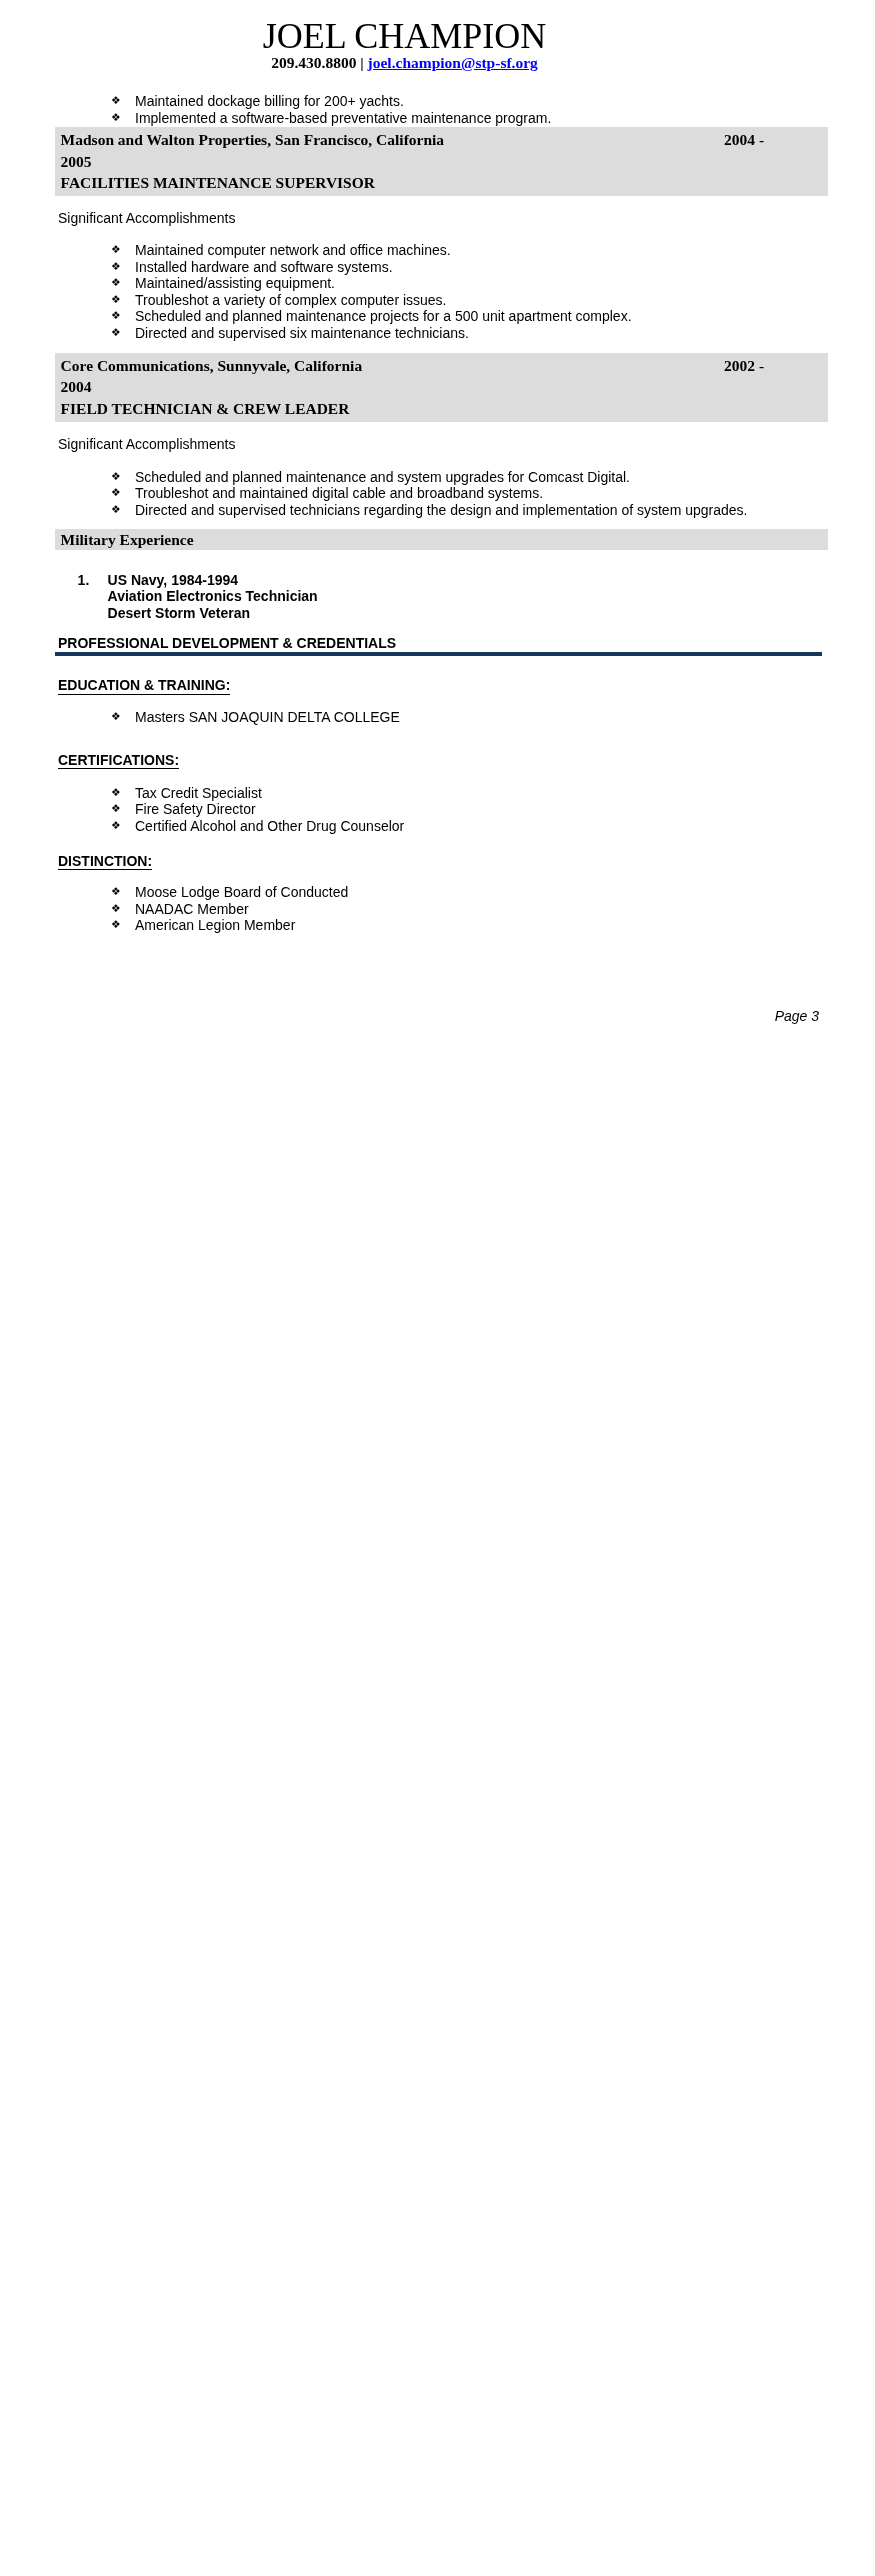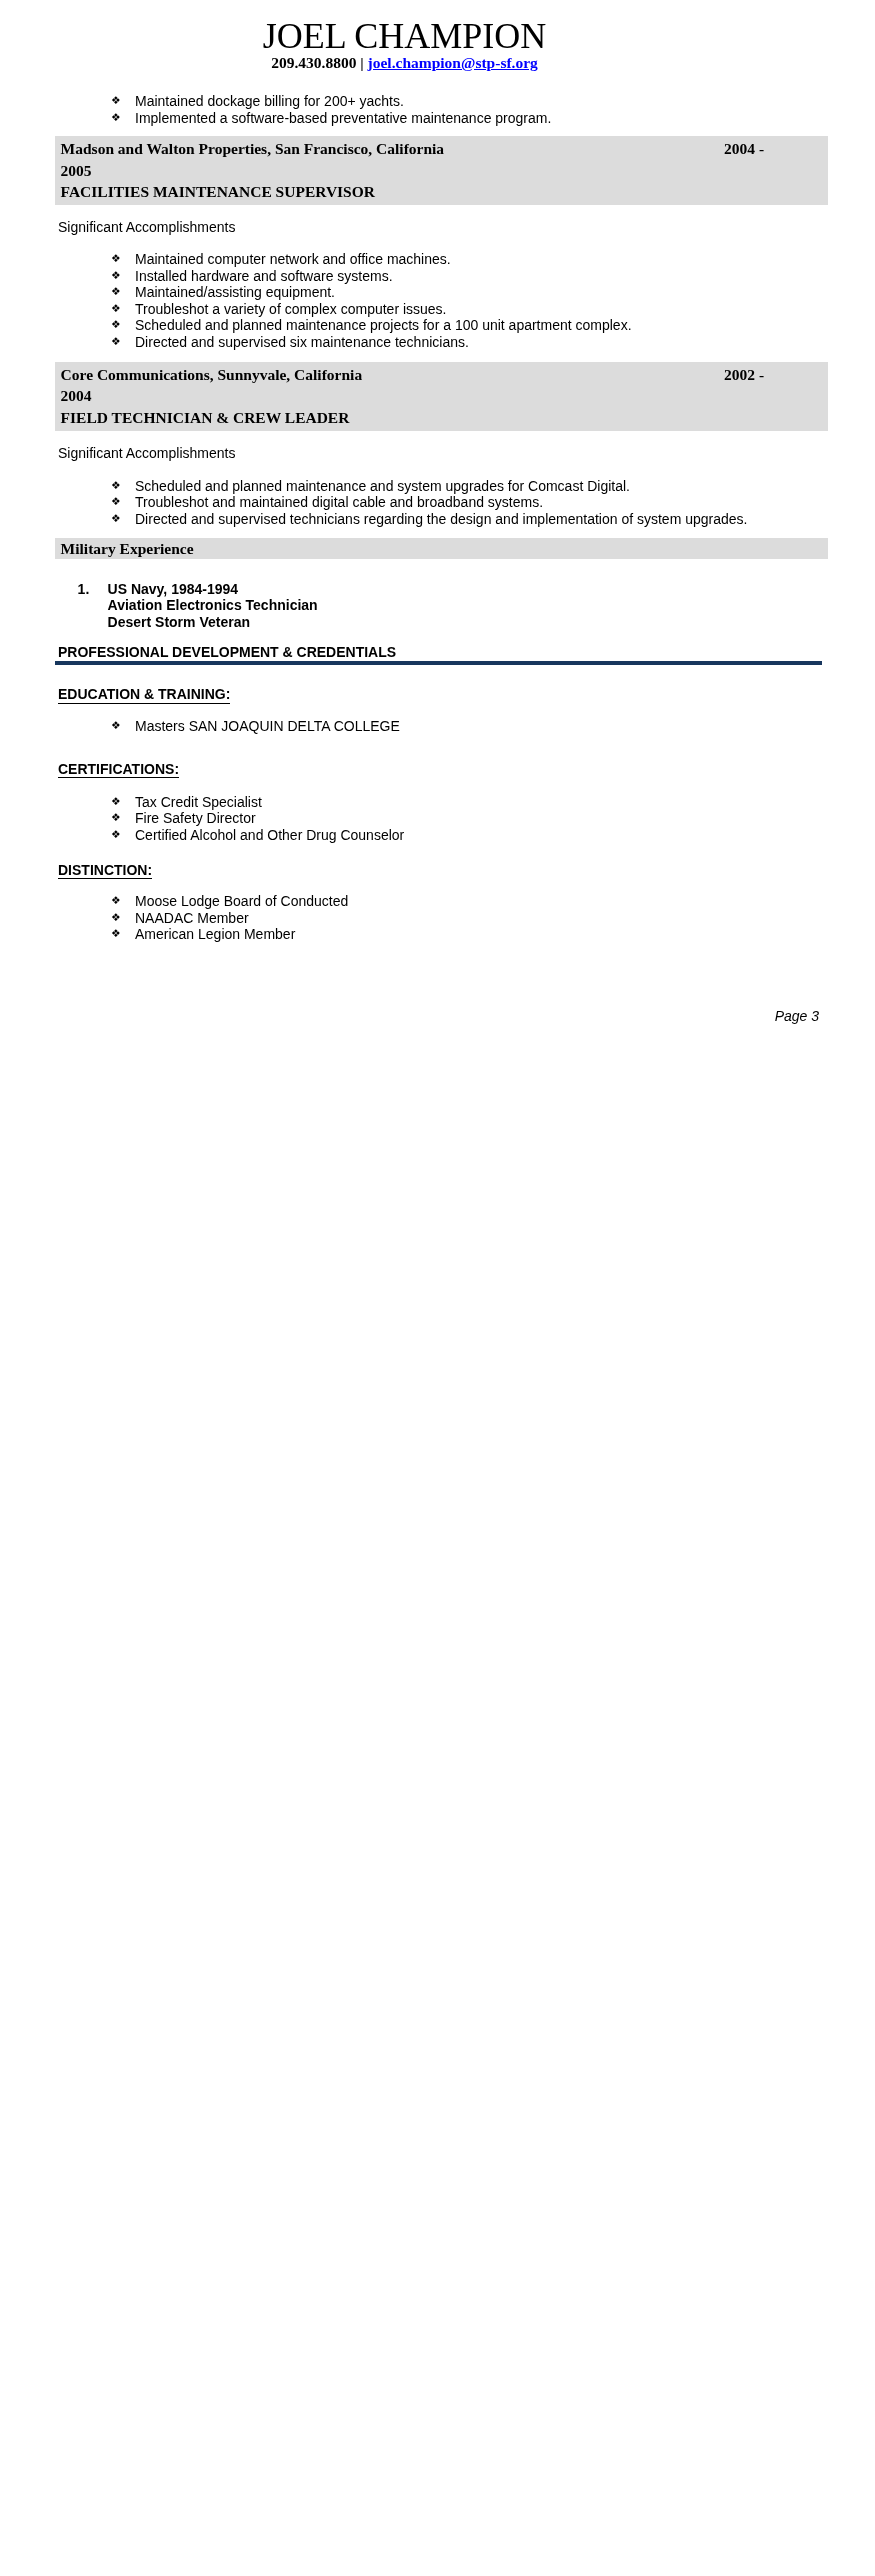--- a/index.html
+++ b/index.html
@@ -227,21 +227,21 @@
       <div class="li">
           <span class="blt">❖</span>
           <span class="btx">Maintained dockage billing for 200+ yachts.</span>
         </div>
       <div class="li">
           <span class="blt">❖</span>
           <span class="btx">Implemented a software-based preventative maintenance program.</span>
         </div>
     </div>
 
-    <div class="banner bml" style="margin-top:10px">
+    <div class="banner bml" style="margin-top:1px">
       <div class="brow">
         <span>Madson and Walton Properties, San Francisco, California</span>
         <span class="bdt">2004 -</span>
       </div>
       <div class="brl">2005</div>
       <div class="brl">FACILITIES MAINTENANCE SUPERVISOR</div>
     </div>
     <p class="lbl" style="margin-top:14.4px">Significant Accomplishments</p>
     <div style="margin-top:15.5px">
       <div class="li">
@@ -255,21 +255,21 @@
       <div class="li">
           <span class="blt">❖</span>
           <span class="btx">Maintained/assisting equipment.</span>
         </div>
       <div class="li">
           <span class="blt">❖</span>
           <span class="btx">Troubleshot a variety of complex computer issues.</span>
         </div>
       <div class="li">
           <span class="blt">❖</span>
-          <span class="btx">Scheduled and planned maintenance projects for a 100 unit apartment complex.</span>
+          <span class="btx">Scheduled and planned maintenance projects for a 500 unit apartment complex.</span>
         </div>
       <div class="li">
           <span class="blt">❖</span>
           <span class="btx">Directed and supervised six maintenance technicians.</span>
         </div>
     </div>
 
     <div class="banner bml" style="margin-top:11.3px">
       <div class="brow">
         <span>Core Communications, Sunnyvale, California</span>

